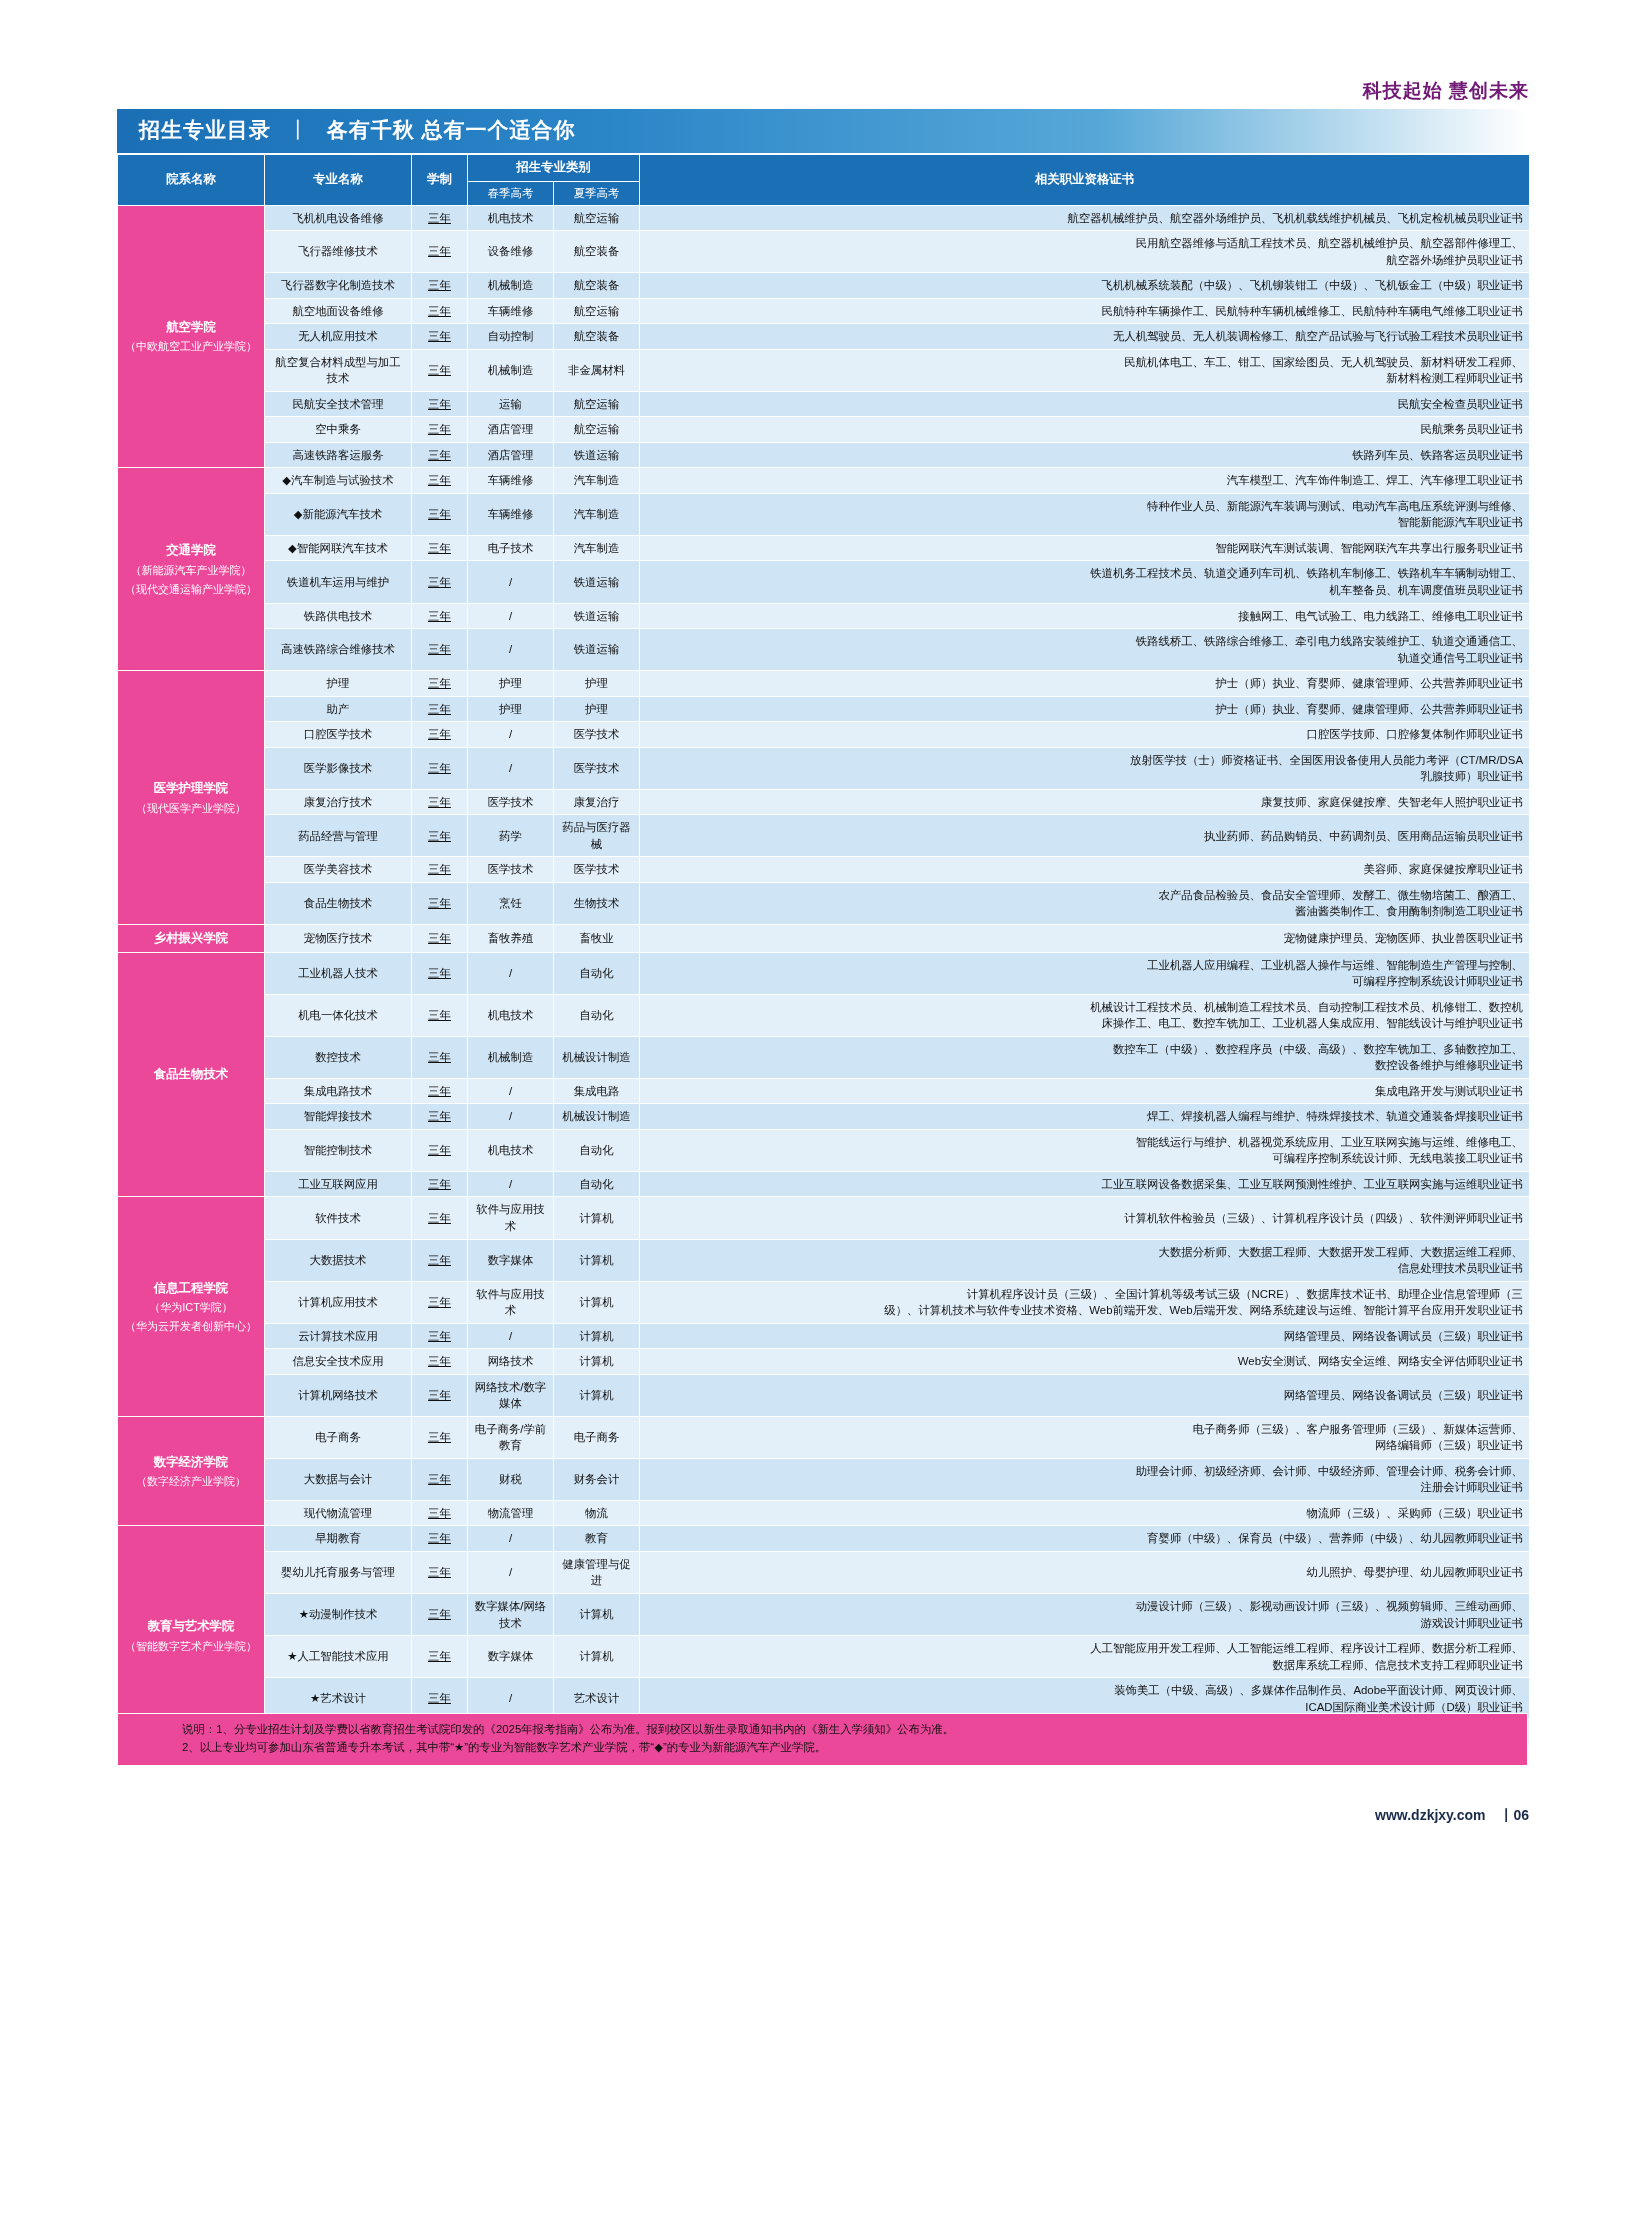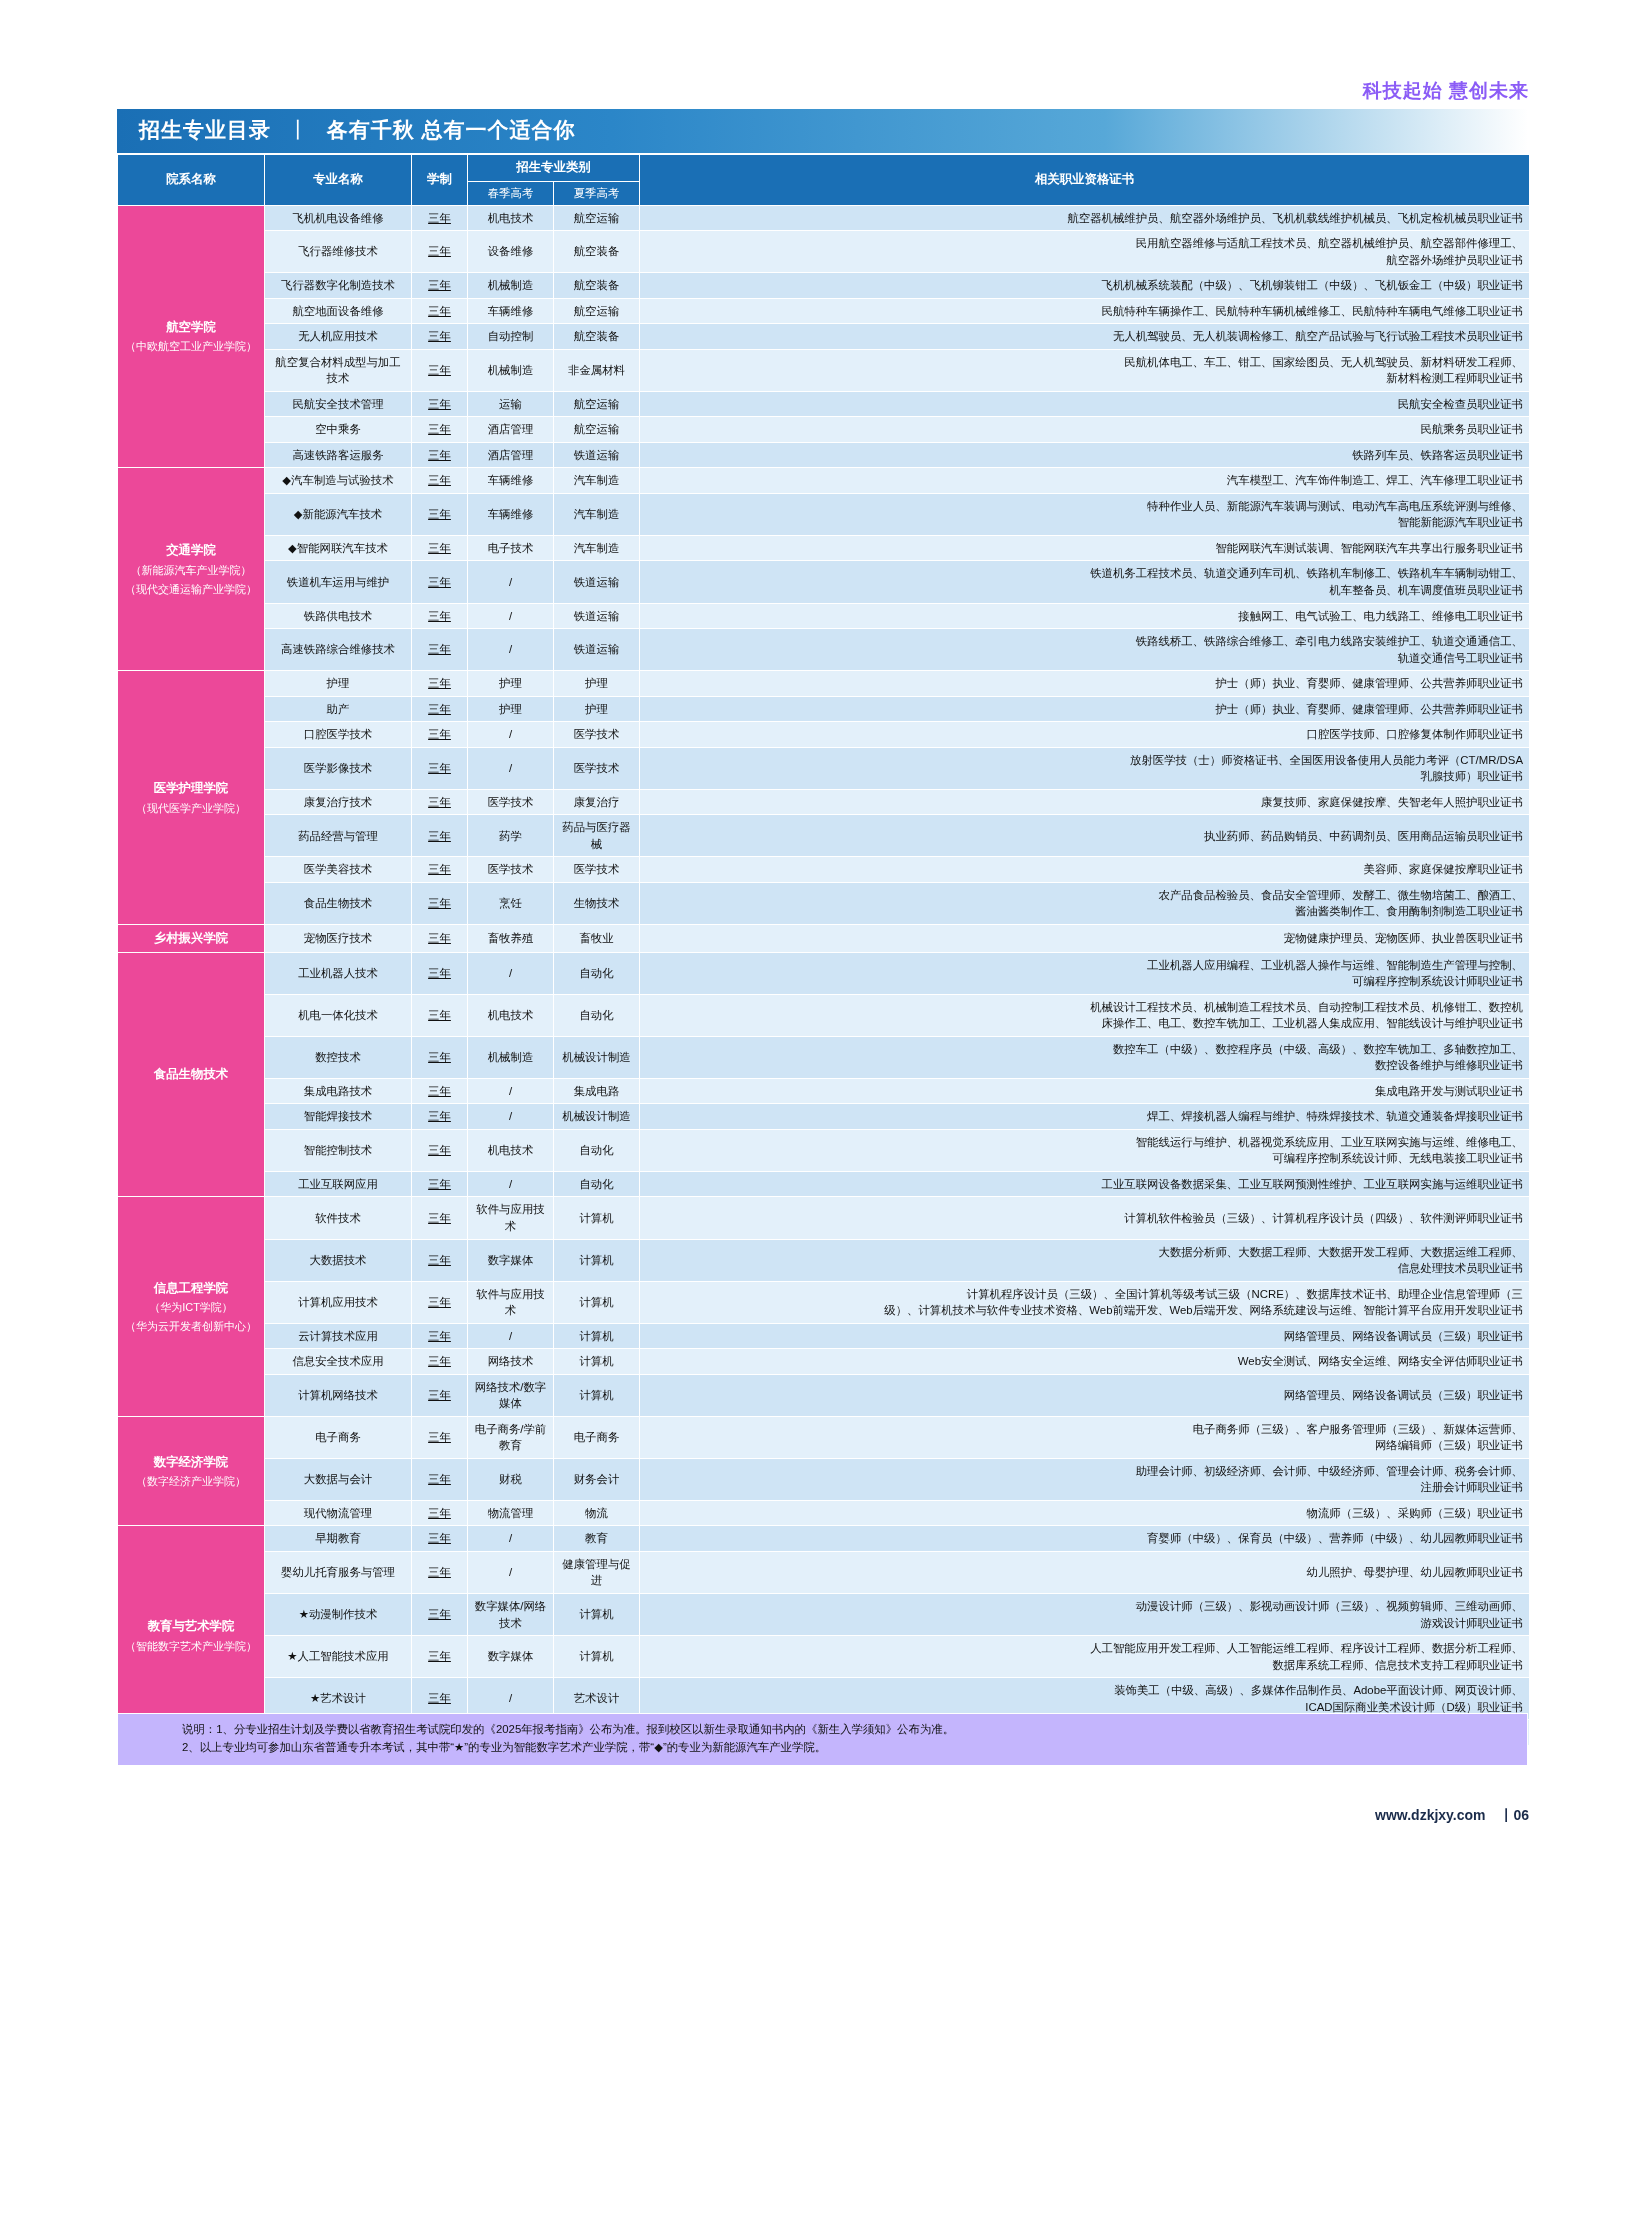--- a/index.html
+++ b/index.html
@@ -1,18 +1,18 @@
 <!DOCTYPE html>
 <html><head>
 <meta charset="utf-8">
 <style>
   html,body{margin:0;padding:0;background:#ffffff;}
   body{width:1646px;height:2234px;font-family:"Liberation Sans","DejaVu Sans",sans-serif;color:#111;}
   .page{position:relative;width:1646px;height:2234px;}
-  .tagline{position:absolute;right:117px;top:78px;font-size:19px;font-weight:bold;color:#8b5cf6;letter-spacing:1px;}
+  .tagline{position:absolute;right:117px;top:78px;font-size:19px;font-weight:bold;color:#701a75;letter-spacing:1px;}
   .banner{position:absolute;left:117px;top:109px;width:1411px;height:44px;
     background:linear-gradient(to right,#1a6fb5 0%,#2b86c8 35%,#57a8d8 70%,#ffffff 100%);}
   .banner .title{position:absolute;left:22px;top:7px;font-size:21px;font-weight:bold;color:#ffffff;letter-spacing:1px;}
   .banner .sep{display:inline-block;padding:0 10px;font-weight:normal;}
   .tablewrap{position:absolute;left:117px;top:154px;width:1411px;}
   table{border-collapse:collapse;width:1411px;table-layout:fixed;}
   col.c0{width:147px}col.c1{width:147px}col.c2{width:56px}col.c3{width:86px}col.c4{width:86px}col.c5{width:890px}
   th,td{border:1px solid #ffffff;font-size:11.4px;line-height:1.45;}
   thead th{background:#1a6fb5;color:#fff;text-align:center;font-weight:bold;font-size:12.4px;padding:4px 2px;}
   thead th.sub{font-weight:normal;font-size:11.4px;padding:3px 2px;}
@@ -20,21 +20,21 @@
   td.dept{text-align:center;font-size:12.4px;color:#fff;font-weight:bold;line-height:1.5;}
   td.dept .sub{display:block;font-size:11px;font-weight:normal;margin-top:2px;}
   td.major{text-align:center;}
   td.yr{text-align:center;text-decoration:underline;}
   td.cat{text-align:center;}
   td.cert{text-align:right;}
   
   tr.a td{background:#cfe4f5;}
   tr.b td{background:#e3f0fa;}
   tr.a td.dept,tr.b td.dept{background:#ec4899;}
-  .note{position:absolute;left:117px;width:1411px;background:#c4b5fd;border:1px solid #fff;
+  .note{position:absolute;left:117px;width:1411px;background:#ec4899;border:1px solid #fff;
     font-size:11.4px;line-height:1.6;padding:6px 14px 8px 64px;box-sizing:border-box;}
   .note p{margin:0;text-indent:0;}
   .footer{position:absolute;right:117px;font-size:14px;color:#1a2b4a;font-weight:bold;margin-top:22px;}
   .footer .pg{margin-left:10px;}
 </style>
 </head>
 <body>
 
 <div class="page">
 

